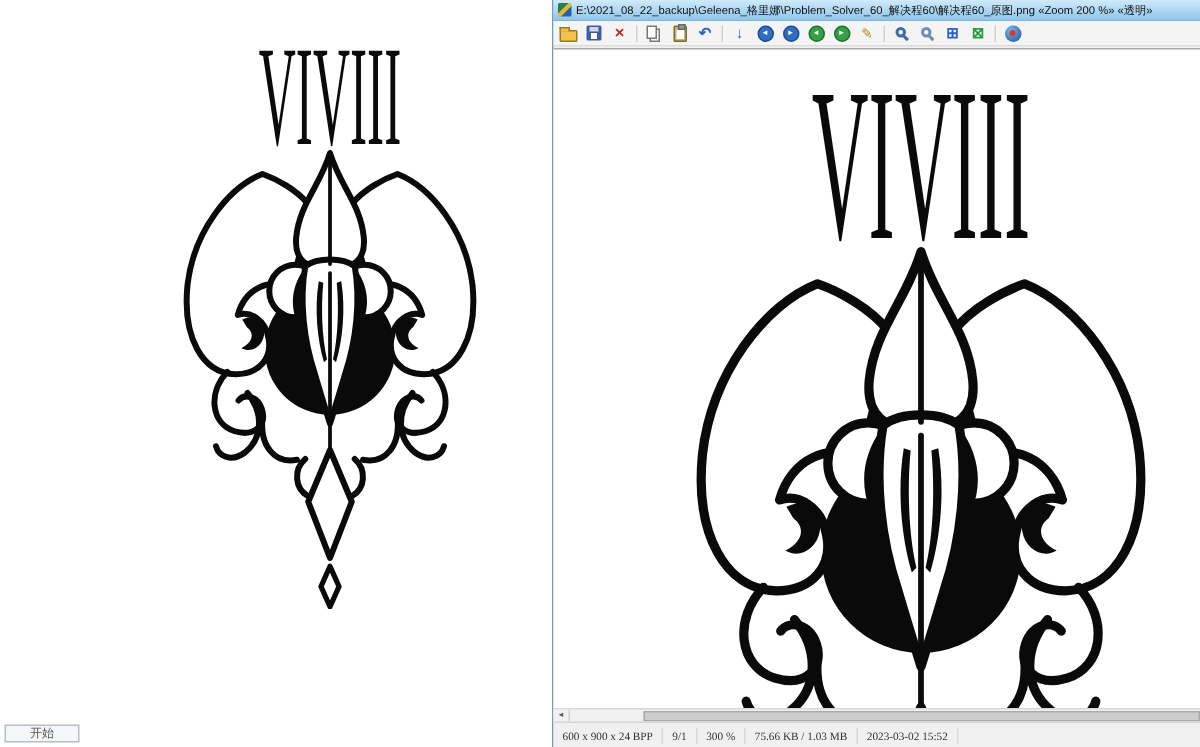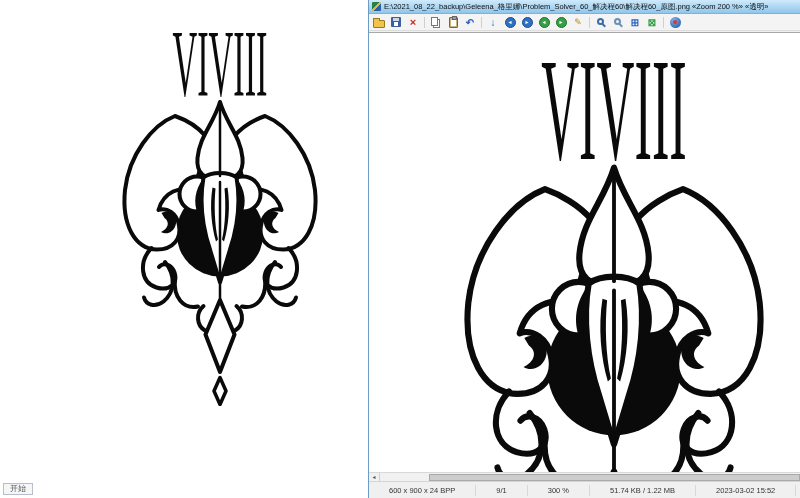--- a/index.html
+++ b/index.html
@@ -4,21 +4,21 @@
 <style>
   * { margin:0; padding:0; box-sizing:border-box; }
   html,body { width:800px; height:498px; overflow:hidden; background:#fff;
               font-family:"Liberation Sans", sans-serif; }
   #screen { position:relative; width:800px; height:498px; background:#fff; }
 
   
   #left-art { position:absolute; left:100px; top:26px; width:240px; height:380px; }
   #start-box { position:absolute; left:3px; bottom:3px; min-width:24px; height:12px;
                background:#f5f6f8; border:1px solid #b9bdc9; font-size:8px; color:#555;
-               line-height:10px; padding:0 6px; }
+               line-height:10px; padding:0 16px; }
 
   
   #viewer { position:absolute; left:368px; top:0; width:432px; height:498px;
             background:#f0f0f0; border-left:1px solid #6d9cc4; }
 
   #titlebar { position:absolute; top:0; left:0; right:0; height:14px;
               background:linear-gradient(#cfeafb,#8fc6ec);
               border-bottom:1px solid #7fb2d8;
               display:flex; align-items:center; padding:0 3px; overflow:hidden; }
   #app-icon { width:9px; height:9px; margin-right:3px; flex:0 0 auto; border-radius:1px;
@@ -71,22 +71,22 @@
              border-top:1px solid #d8d8d8; }
   #hscroll-left { position:absolute; left:0; top:0; bottom:0; width:11px; background:#f1f1f1;
              border-right:1px solid #d0d0d0; font-size:5px; color:#555; text-align:center;
              line-height:8px; }
   #hscroll-thumb { position:absolute; left:60px; right:0; top:1px; bottom:0;
              background:#cdcdcd; border:1px solid #a9a9a9; }
 
   #statusbar { position:absolute; left:0; right:0; bottom:0; height:17px; background:#f0f0f0;
                border-top:1px solid #d5d5d5; display:flex; align-items:center;
                font-size:7.5px; color:#333; }
-  .scell { padding:0 20px; border-right:1px solid #d8d8d8; height:11px; line-height:11px;
-           white-space:nowrap; }
+  .scell { padding:0 6px; border-right:1px solid #d8d8d8; height:11px; line-height:11px;
+           white-space:nowrap;font-family:Liberation Serif, serif; }
   .scell:last-child { border-right:none; flex:1; }
 
   svg text.numerals { font-family:"Liberation Serif", serif; }
 </style>
 </head>
 <body>
 
 <svg width="0" height="0" style="position:absolute">
   <defs>
     <g id="emb-half" stroke="#0a0a0a" stroke-width="8" fill="none" stroke-linecap="round" stroke-linejoin="round">
@@ -190,19 +190,19 @@
 
     <div id="hscroll">
       <span id="hscroll-left">◄</span>
       <span id="hscroll-thumb"></span>
     </div>
 
     <div id="statusbar">
       <span class="scell">600 x 900 x 24 BPP</span>
       <span class="scell">9/1</span>
       <span class="scell">300 %</span>
-      <span class="scell">51.74 KB / 1.22 MB</span>
+      <span class="scell">75.66 KB / 1.03 MB</span>
       <span class="scell">2023-03-02 15:52</span>
       <span class="scell"></span>
     </div>
 
   </div>
 </div>
 
 </body></html>

